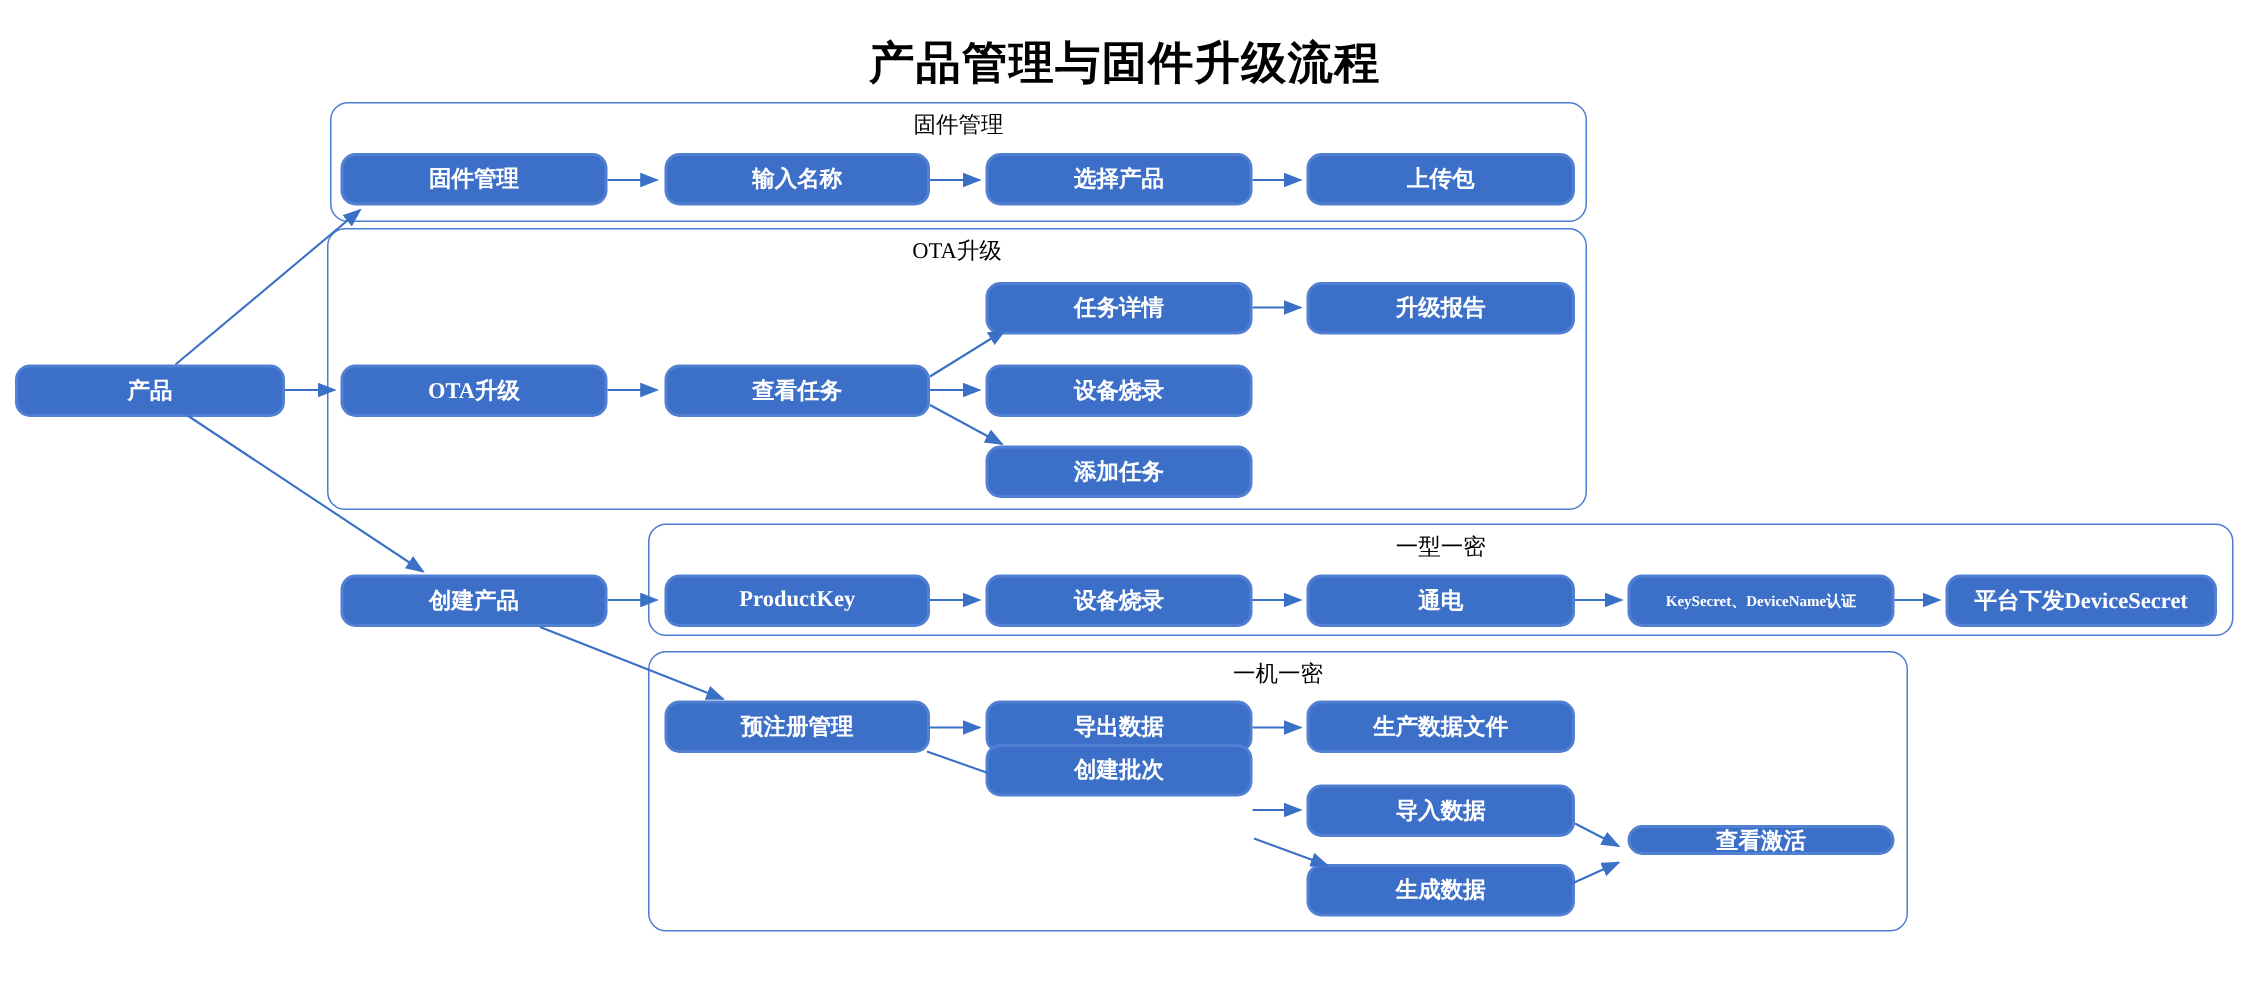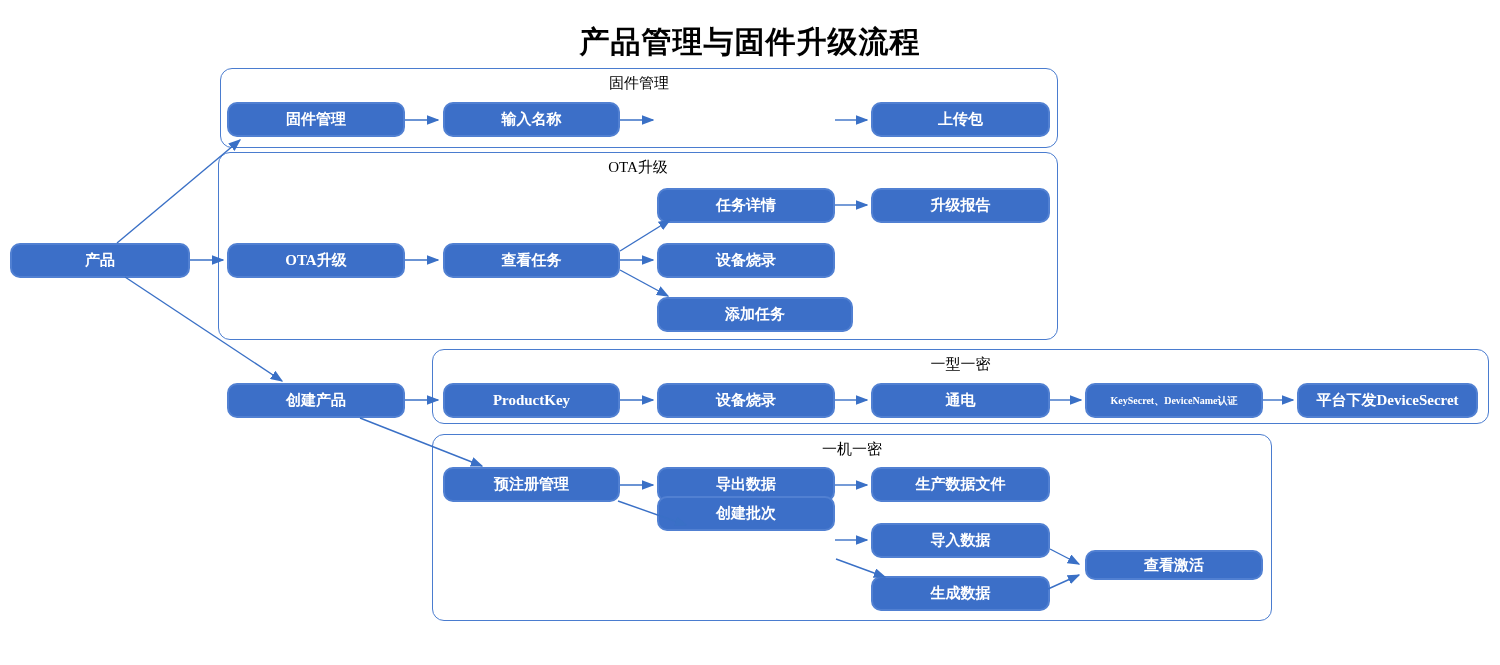--- a/index.html
+++ b/index.html
@@ -37,43 +37,44 @@
   </div>
 
   <div class="group" style="left:432px;top:434px;width:840px;height:187px">
     <div class="group-label">一机一密</div>
   </div>
 
   <div class="node" style="left:10px;top:243px;width:180px;height:35px">产品</div>
 
   <div class="node" style="left:227px;top:102px;width:178px;height:35px">固件管理</div>
   <div class="node" style="left:443px;top:102px;width:177px;height:35px">输入名称</div>
+  <div class="node" style="left:657px;top:102px;width:178px;height:35px">选择产品</div>
   <div class="node" style="left:871px;top:102px;width:179px;height:35px">上传包</div>
 
   <div class="node" style="left:227px;top:243px;width:178px;height:35px">OTA升级</div>
   <div class="node" style="left:443px;top:243px;width:177px;height:35px">查看任务</div>
   <div class="node" style="left:657px;top:188px;width:178px;height:35px">任务详情</div>
   <div class="node" style="left:871px;top:188px;width:179px;height:35px">升级报告</div>
   <div class="node" style="left:657px;top:243px;width:178px;height:35px">设备烧录</div>
-  <div class="node" style="left:657px;top:297px;width:196px;height:35px">添加任务</div>
+  <div class="node" style="left:657px;top:297px;width:178px;height:35px">添加任务</div>
 
   <div class="node" style="left:227px;top:383px;width:178px;height:35px">创建产品</div>
   <div class="node" style="left:443px;top:383px;width:177px;height:35px">ProductKey</div>
   <div class="node" style="left:657px;top:383px;width:178px;height:35px">设备烧录</div>
   <div class="node" style="left:871px;top:383px;width:179px;height:35px">通电</div>
   <div class="node small" style="left:1085px;top:383px;width:178px;height:35px">KeySecret、DeviceName认证</div>
   <div class="node" style="left:1297px;top:383px;width:181px;height:35px">平台下发DeviceSecret</div>
 
   <div class="node" style="left:443px;top:467px;width:177px;height:35px">预注册管理</div>
   <div class="node" style="left:871px;top:467px;width:179px;height:35px">生产数据文件</div>
   <div class="node" style="left:657px;top:467px;width:178px;height:35px">导出数据</div>
 
   <div class="node" style="left:657px;top:496px;width:178px;height:35px">创建批次</div>
   <div class="node" style="left:871px;top:523px;width:179px;height:35px">导入数据</div>
-  <div class="node" style="left:1085px;top:550px;width:178px;height:30px">查看激活</div>
+  <div class="node" style="left:1085px;top:550px;width:178px;height:20px">查看激活</div>
   <div class="node" style="left:871px;top:576px;width:179px;height:35px">生成数据</div>
 
   <svg class="edges" width="1500" height="665" viewBox="0 0 1500 665">
     <defs>
       <marker id="ah" markerWidth="9" markerHeight="7" refX="8" refY="3.5" orient="auto">
         <path d="M0,0 L9,3.5 L0,7 Z" fill="#3a70c6"></path>
       </marker>
     </defs>
 
     <line x1="117" y1="243" x2="240" y2="140" marker-end="url(#ah)"></line>

